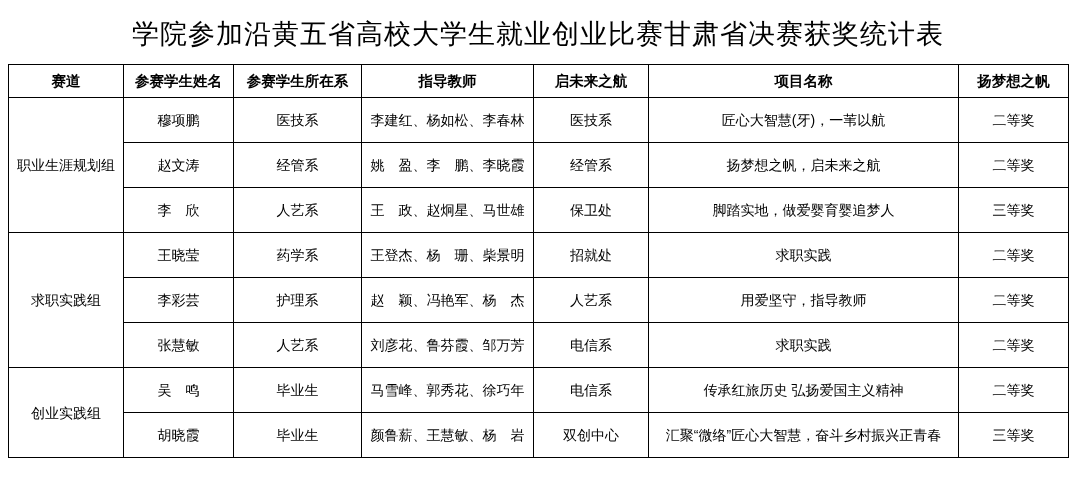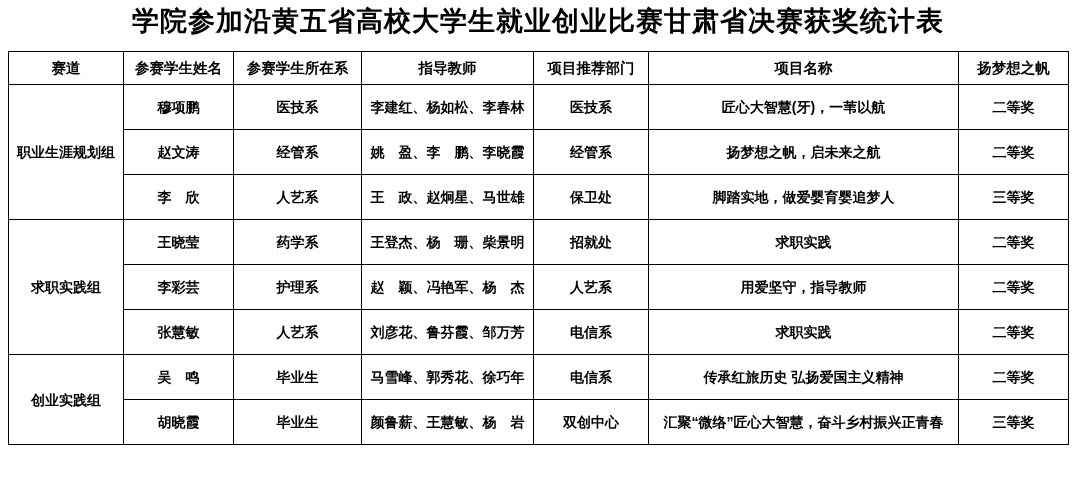--- a/index.html
+++ b/index.html
@@ -17,23 +17,23 @@
   .page {
     width: 1076px;
     height: 492px;
     position: relative;
     background: #ffffff;
     box-sizing: border-box;
   }
   .doc-title {
     text-align: center;
     font-size: 27px;
-    font-weight: bold;
+    font-weight: normal;
     letter-spacing: 1px;
-    padding-top: 5px;
+    padding-top: 18px;
     padding-bottom: 14px;
     line-height: 1.2;
     color: #000;
   }
   .table-wrap {
     padding: 0 8px;
   }
   table.award-table {
     border-collapse: collapse;
     width: 1060px;
@@ -50,21 +50,21 @@
     line-height: 1.3;
     color: #000;
   }
   table.award-table th {
     height: 32px;
     font-weight: bold;
     font-size: 14.5px;
   }
   table.award-table td {
     height: 44px;
-    font-weight: bold;
+    font-weight: normal;
   }
   td.track-cell {
     font-size: 14.5px;
   }
   
   col.c0 { width: 115px; }
   col.c1 { width: 110px; }
   col.c2 { width: 128px; }
   col.c3 { width: 172px; }
   col.c4 { width: 115px; }
@@ -88,21 +88,21 @@
           <col class="c4">
           <col class="c5">
           <col class="c6">
       </colgroup>
       <thead>
         <tr>
           <th>赛道</th>
           <th>参赛学生姓名</th>
           <th>参赛学生所在系</th>
           <th>指导教师</th>
-          <th>项目推荐部门</th>
+          <th>启未来之航</th>
           <th>项目名称</th>
           <th>扬梦想之帆</th>
         </tr>
       </thead>
       <tbody>
 
         <tr>
           <td class="track-cell" rowspan="3">职业生涯规划组</td>
           <td>穆项鹏</td>
           <td>医技系</td>

